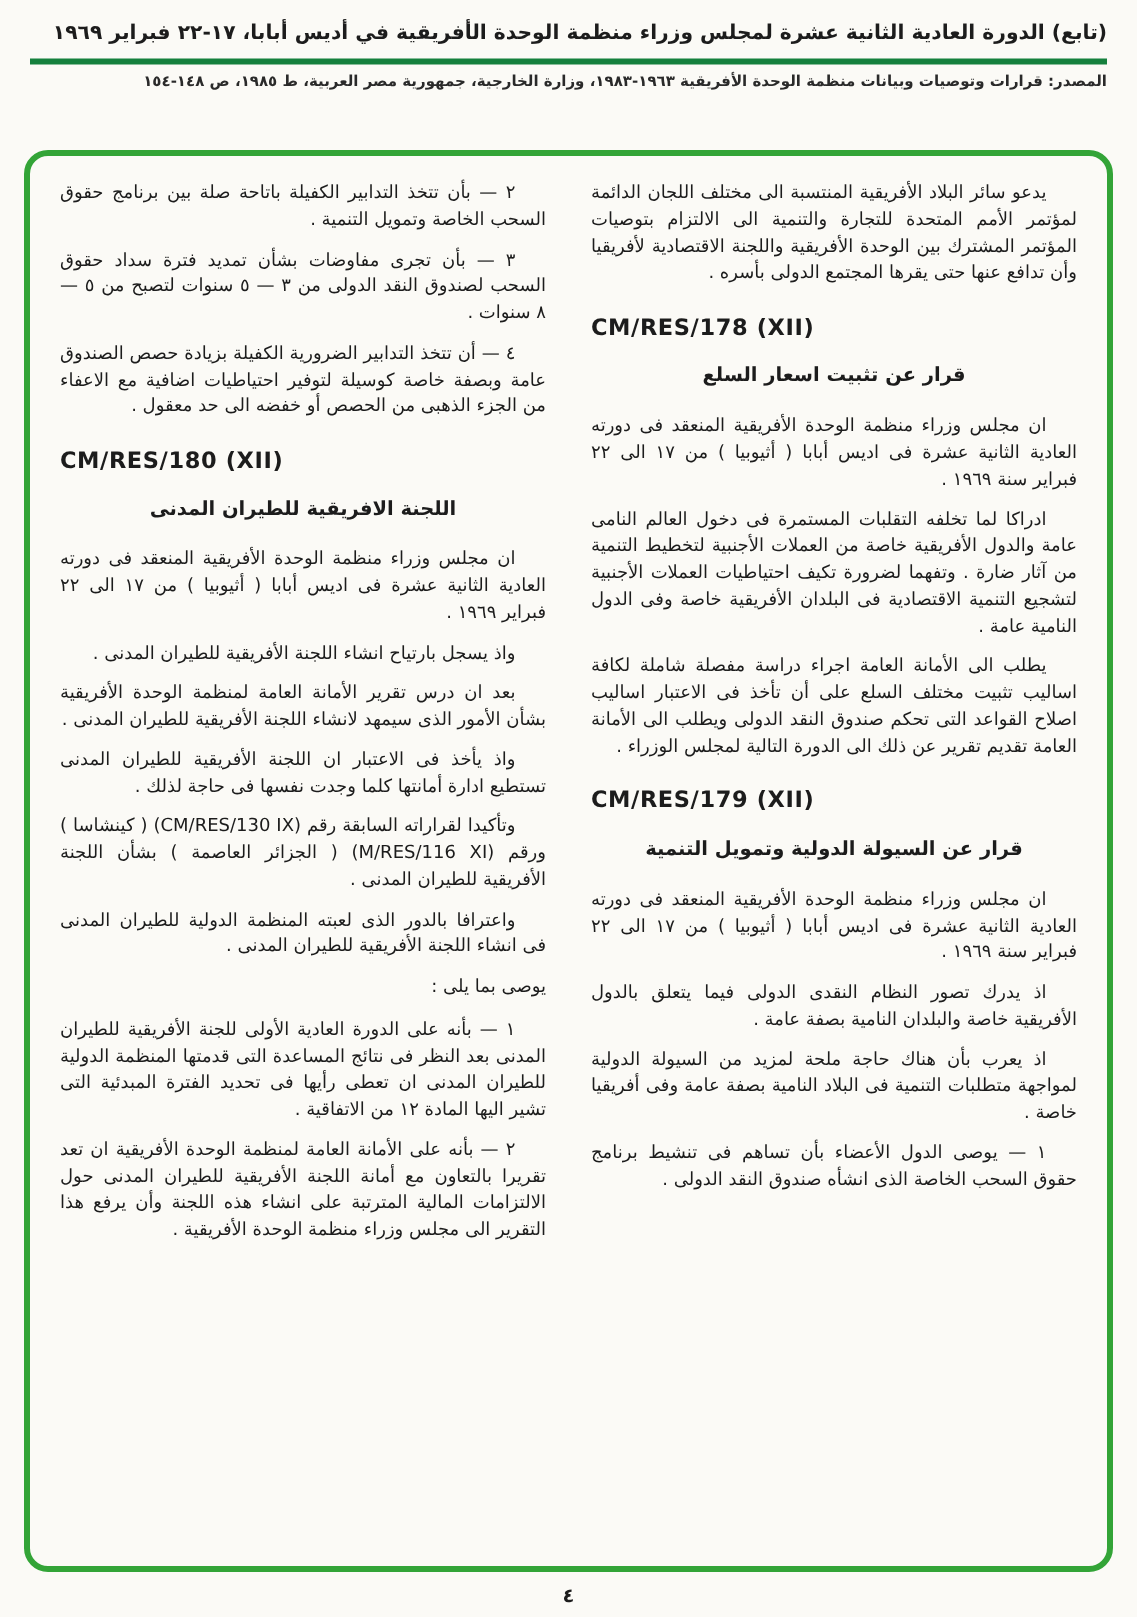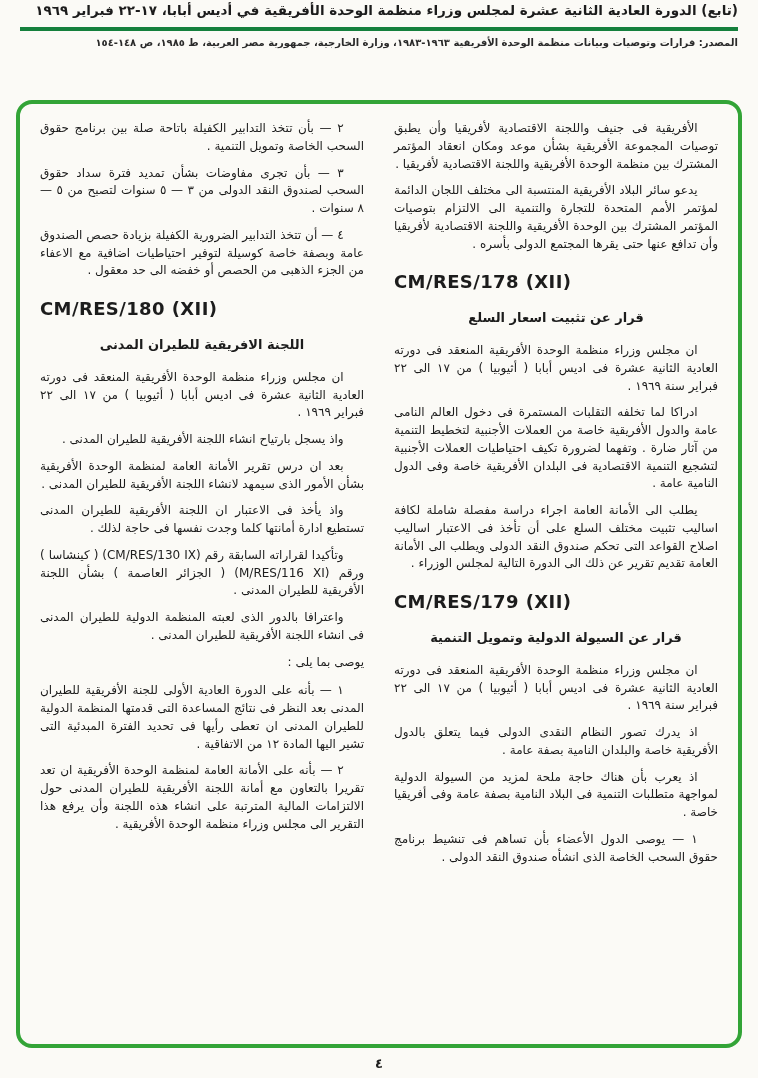--- a/index.html
+++ b/index.html
@@ -14,21 +14,21 @@
     margin: 0 auto;
     background: #fbfaf6;
     font-family: "DejaVu Sans", sans-serif;
     color: #1c1c1c;
     direction: rtl;
     overflow: hidden;
   }
   
   .page-header {
     position: absolute;
-    top: 0;
+    top: 12px;
     right: 20px;
     left: 20px;
     direction: rtl;
   }
   .header-title {
     font-size: 13.5px;
     font-weight: bold;
     text-align: right;
     line-height: 1.5;
     letter-spacing: 0.1px;
@@ -75,21 +75,21 @@
     text-align: justify;
     text-justify: inter-word;
   }
   .block.paragraph {
     text-indent: 1.7em;
   }
   .block.ref {
     direction: ltr;
     text-align: left;
     font-weight: bold;
-    font-size: 18px;
+    font-size: 15px;
     letter-spacing: 0.4px;
     margin: 16px 0 12px 0;
     text-indent: 0;
   }
   .block.title {
     text-align: center;
     font-weight: bold;
     font-size: 13px;
     text-indent: 0;
     margin: 1px 0 15px 0;
@@ -118,21 +118,20 @@
 <div class="page">
 
   <header class="page-header">
     <div class="header-title">(تابع) الدورة العادية الثانية عشرة لمجلس وزراء منظمة الوحدة الأفريقية في أديس أبابا، ١٧-٢٢ فبراير ١٩٦٩</div>
     <div class="header-source">المصدر: قرارات وتوصيات وبيانات منظمة الوحدة الأفريقية ١٩٦٣-١٩٨٣، وزارة الخارجية، جمهورية مصر العربية، ط ١٩٨٥، ص ١٤٨-١٥٤</div>
   </header>
 
   <div class="green-box" id="green-box" style="border-color: rgb(51, 164, 55);">
     <div class="columns">
       <section class="col" id="col-right">
-          <p class="block paragraph">الأفريقية فى جنيف واللجنة الاقتصادية لأفريقيا وأن يطبق توصيات المجموعة الأفريقية بشأن موعد ومكان انعقاد المؤتمر المشترك بين منظمة الوحدة الأفريقية واللجنة الاقتصادية لأفريقيا .</p>
           <p class="block paragraph">يدعو سائر البلاد الأفريقية المنتسبة الى مختلف اللجان الدائمة لمؤتمر الأمم المتحدة للتجارة والتنمية الى الالتزام بتوصيات المؤتمر المشترك بين الوحدة الأفريقية واللجنة الاقتصادية لأفريقيا وأن تدافع عنها حتى يقرها المجتمع الدولى بأسره .</p>
           <p class="block ref">CM/RES/178 (XII)</p>
           <p class="block title">قرار عن تثبيت اسعار السلع</p>
           <p class="block paragraph">ان مجلس وزراء منظمة الوحدة الأفريقية المنعقد فى دورته العادية الثانية عشرة فى اديس أبابا ( أثيوبيا ) من ١٧ الى ٢٢ فبراير سنة ١٩٦٩ .</p>
           <p class="block paragraph">ادراكا لما تخلفه التقلبات المستمرة فى دخول العالم النامى عامة والدول الأفريقية خاصة من العملات الأجنبية لتخطيط التنمية من آثار ضارة . وتفهما لضرورة تكيف احتياطيات العملات الأجنبية لتشجيع التنمية الاقتصادية فى البلدان الأفريقية خاصة وفى الدول النامية عامة .</p>
           <p class="block paragraph">يطلب الى الأمانة العامة اجراء دراسة مفصلة شاملة لكافة اساليب تثبيت مختلف السلع على أن تأخذ فى الاعتبار اساليب اصلاح القواعد التى تحكم صندوق النقد الدولى ويطلب الى الأمانة العامة تقديم تقرير عن ذلك الى الدورة التالية لمجلس الوزراء .</p>
           <p class="block ref">CM/RES/179 (XII)</p>
           <p class="block title">قرار عن السيولة الدولية وتمويل التنمية</p>
           <p class="block paragraph">ان مجلس وزراء منظمة الوحدة الأفريقية المنعقد فى دورته العادية الثانية عشرة فى اديس أبابا ( أثيوبيا ) من ١٧ الى ٢٢ فبراير سنة ١٩٦٩ .</p>
           <p class="block paragraph">اذ يدرك تصور النظام النقدى الدولى فيما يتعلق بالدول الأفريقية خاصة والبلدان النامية بصفة عامة .</p>

